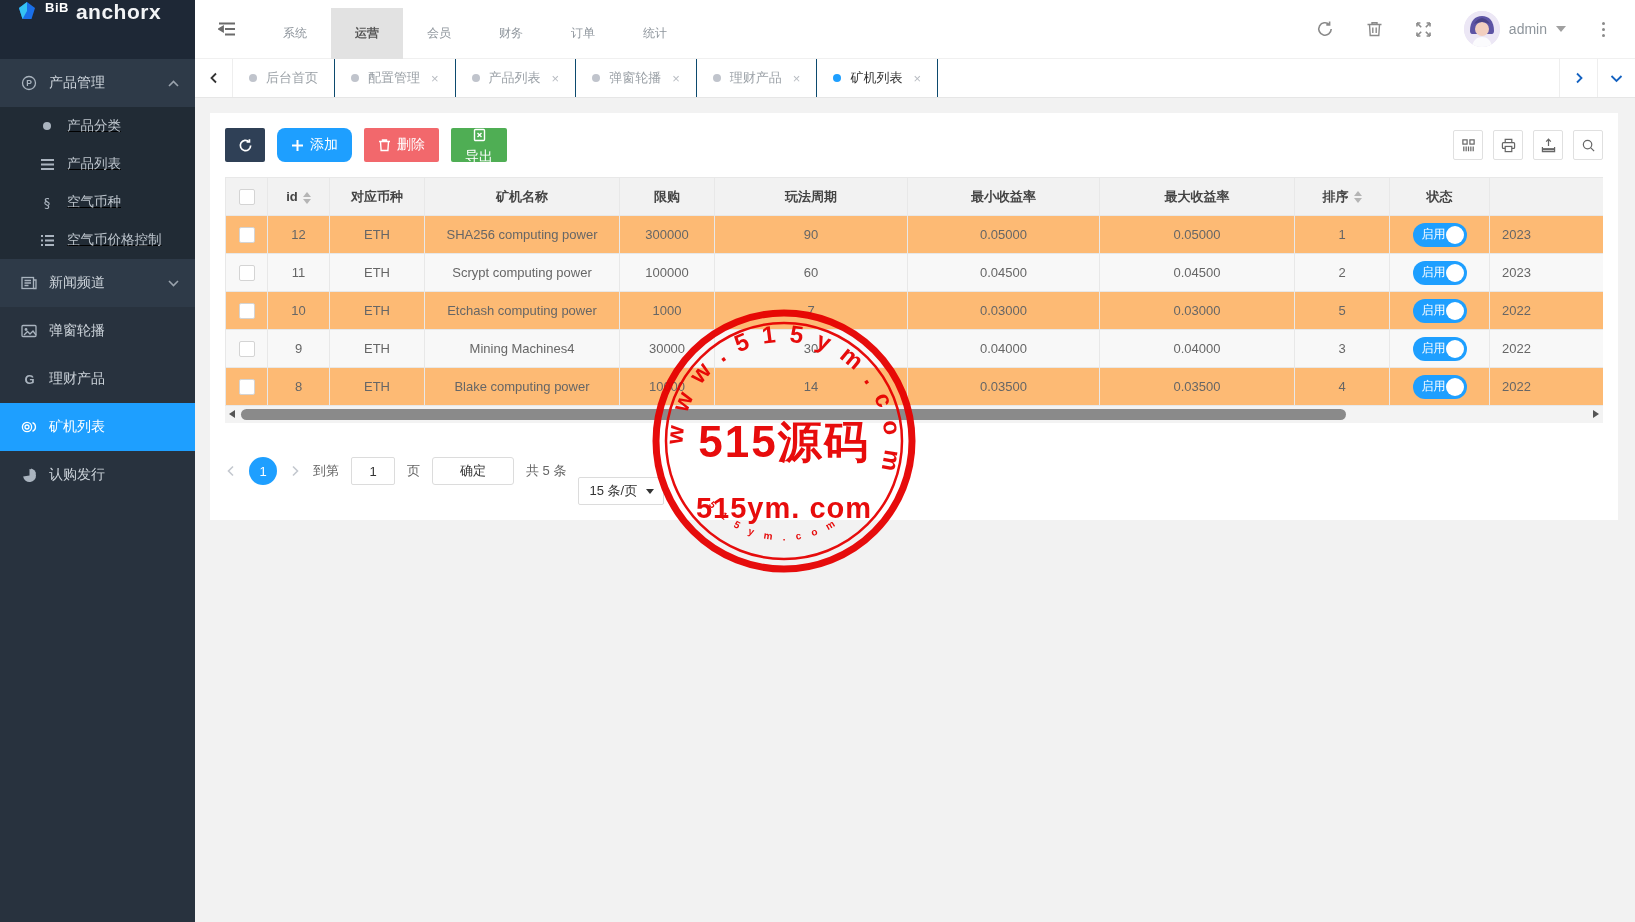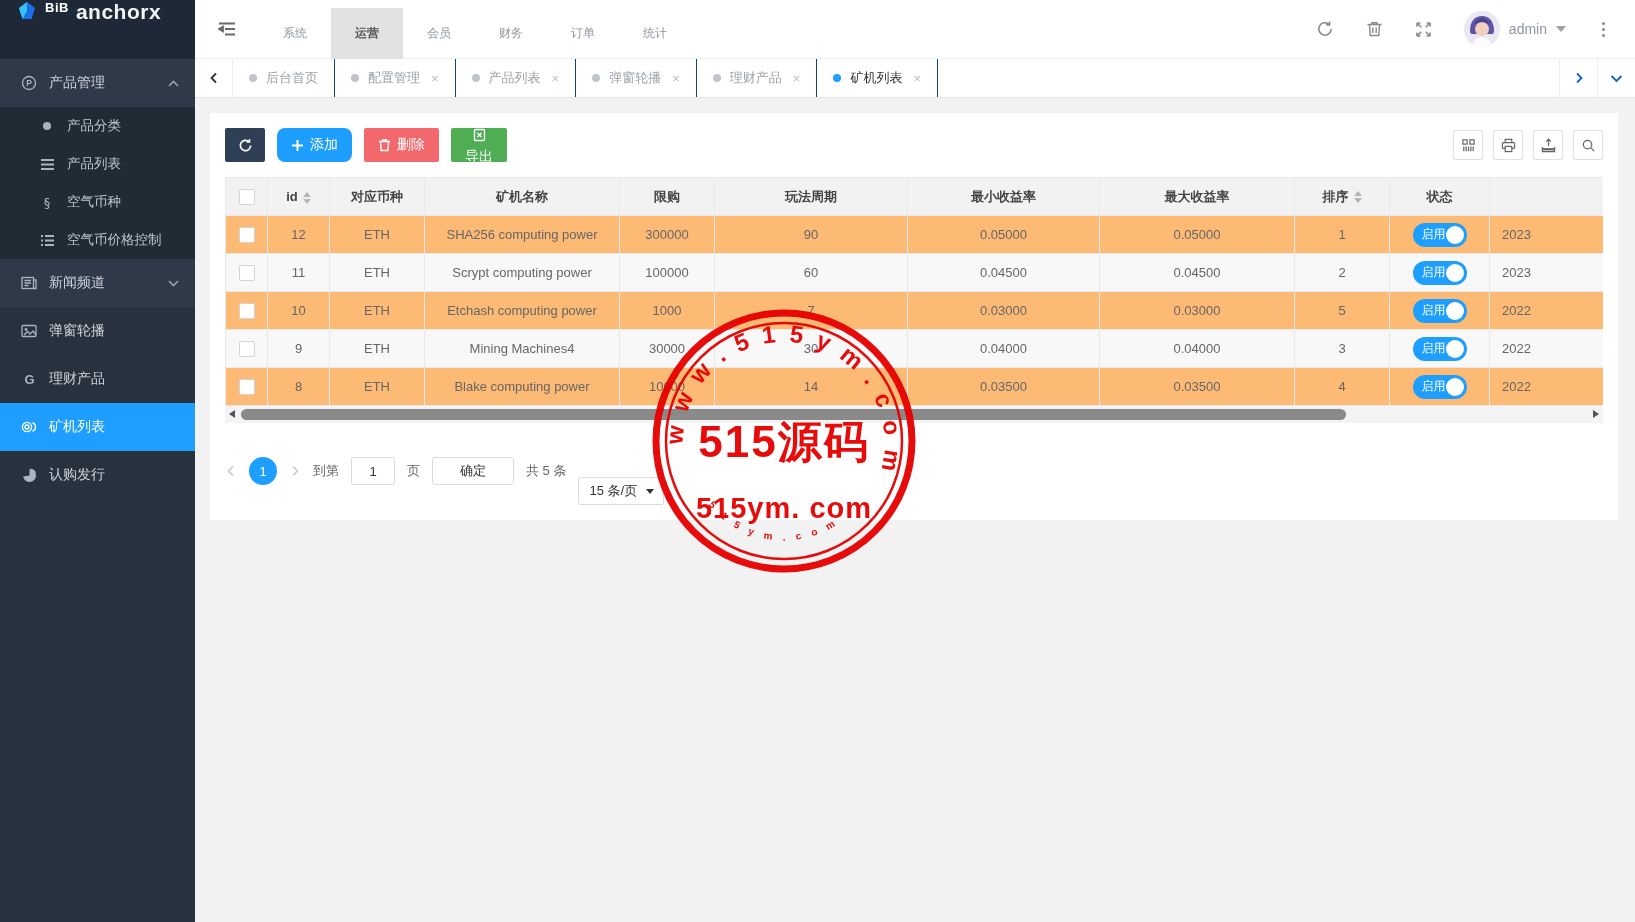--- a/index.html
+++ b/index.html
@@ -7,21 +7,21 @@
   body{position:relative;overflow:hidden;background:#f2f2f2;font-family:"Liberation Sans","DejaVu Sans",sans-serif;-webkit-font-smoothing:antialiased;}
   svg{display:block;}
 
   
   .sidebar{position:absolute;left:0;top:0;width:195px;height:922px;background:#28323e;z-index:5;}
   .logo{height:59px;background:#1e2836;display:flex;align-items:flex-start;padding-left:16px;gap:7px;}
   .logo .bib{color:#fff;font-size:13px;font-weight:bold;letter-spacing:.5px;}
   .logo .brand{color:#f2f4f6;font-size:21px;font-weight:bold;letter-spacing:.5px;}
   .side-group,.side-item{height:48px;display:flex;align-items:center;padding:0 16px 0 20px;gap:11px;color:#cdd4db;font-size:14px;cursor:pointer;}
   .side-group{background:#2e3a48;}
-  .side-sub{background:#212b35;}
+  .side-sub{background:#212b35;text-decoration:underline;}
   .side-sub .side-item{height:38px;padding-left:38px;font-size:13.5px;color:#bec6ce;}
   .side-item.active{background:#1e9fff;color:#fff;}
   .side-icon{width:18px;display:flex;justify-content:center;color:#aab4bf;flex:none;}
   .side-item.active .side-icon{color:#fff;}
   .side-chevron{margin-left:auto;color:#9aa3ad;}
 
   
   .topbar{position:absolute;left:195px;top:0;width:1440px;height:59px;background:#fff;border-bottom:1px solid #f0f0f0;display:flex;align-items:center;z-index:4;}
   .hamburger{width:64px;display:flex;justify-content:center;color:#6b6b6b;cursor:pointer;}
   .topnav{display:flex;align-items:stretch;height:59px;}

